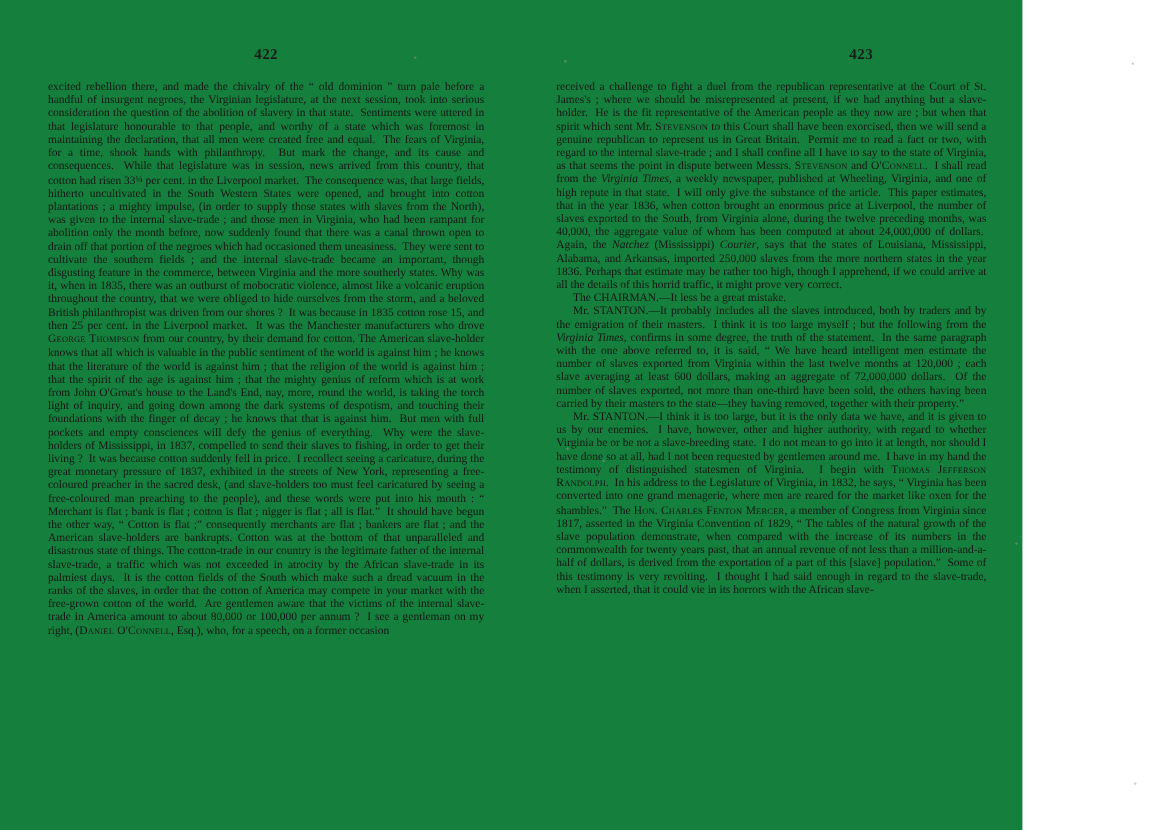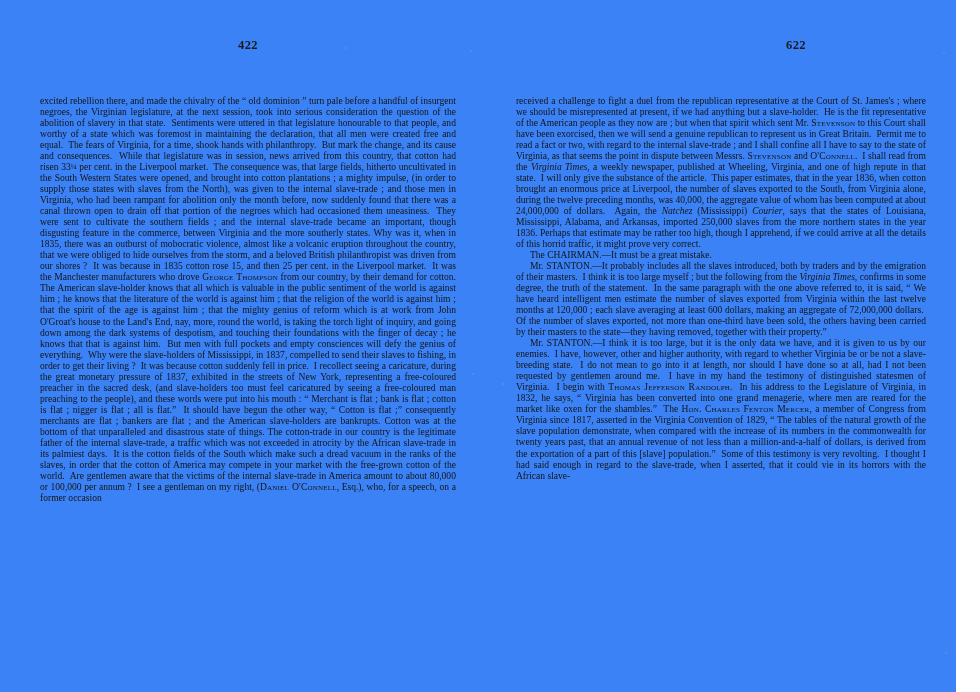--- a/index.html
+++ b/index.html
@@ -9,23 +9,23 @@
   }
   body {
     width: 980px;
     height: 692px;
     overflow: hidden;
     font-family: "Liberation Serif", "DejaVu Serif", serif;
     color: #111111;
   }
   .spread {
     position: relative;
-    width: 956px;
+    width: 852px;
     height: 692px;
-    background: #3b82f6;
+    background: #15803d;
     display: flex;
   }
   .page {
     position: relative;
     width: 490px;
     height: 692px;
     box-sizing: border-box;
   }
   .page-left  { padding: 0 22px 0 40px; }
   .page-right { padding: 0 30px 0 38px; }
@@ -42,21 +42,20 @@
   }
   .folio-left  { text-align: center; padding-left: 0; }
   .folio-right { text-align: center; padding-left: 150px; }
 
   .column {
     font-size: 9.55px;
     line-height: 11.02px;
     text-align: justify;
     text-justify: inter-word;
     color: #141414;
-    margin-top: 28px;
     -webkit-font-smoothing: none;
   }
   .column p {
     margin: 0;
     text-indent: 0;
     text-align: justify;
   }
   .column p.indent {
     text-indent: 14px;
   }
@@ -88,26 +87,26 @@
 
   <div class="page page-left">
     <div class="folio folio-left">422</div>
 
     <div class="column">
       <p>excited rebellion there, and made the chivalry of the “ old dominion ” turn pale before a handful of insurgent negroes, the Virginian legislature, at the next session, took into serious consideration the question of the abolition of slavery in that state.&nbsp; Sentiments were uttered in that legislature honourable to that people, and worthy of a state which was foremost in maintaining the declaration, that all men were created free and equal.&nbsp; The fears of Virginia, for a time, shook hands with philanthropy.&nbsp; But mark the change, and its cause and consequences.&nbsp; While that legislature was in session, news arrived from this country, that cotton had risen 33<span class="frac">¼</span> per cent. in the Liverpool market.&nbsp; The consequence was, that large fields, hitherto uncultivated in the South Western States were opened, and brought into cotton plantations ; a mighty impulse, (in order to supply those states with slaves from the North), was given to the internal slave-trade ; and those men in Virginia, who had been rampant for abolition only the month before, now suddenly found that there was a canal thrown open to drain off that portion of the negroes which had occasioned them uneasiness.&nbsp; They were sent to cultivate the southern fields ; and the internal slave-trade became an important, though disgusting feature in the commerce, between Virginia and the more southerly states. Why was it, when in 1835, there was an outburst of mobocratic violence, almost like a volcanic eruption throughout the country, that we were obliged to hide ourselves from the storm, and a beloved British philanthropist was driven from our shores ?&nbsp; It was because in 1835 cotton rose 15, and then 25 per cent. in the Liverpool market.&nbsp; It was the Manchester manufacturers who drove <span class="sc">George Thompson</span> from our country, by their demand for cotton. The American slave-holder knows that all which is valuable in the public sentiment of the world is against him ; he knows that the literature of the world is against him ; that the religion of the world is against him ; that the spirit of the age is against him ; that the mighty genius of reform which is at work from John O'Groat's house to the Land's End, nay, more, round the world, is taking the torch light of inquiry, and going down among the dark systems of despotism, and touching their foundations with the finger of decay ; he knows that that is against him.&nbsp; But men with full pockets and empty consciences will defy the genius of everything.&nbsp; Why were the slave-holders of Mississippi, in 1837, compelled to send their slaves to fishing, in order to get their living ?&nbsp; It was because cotton suddenly fell in price.&nbsp; I recollect seeing a caricature, during the great monetary pressure of 1837, exhibited in the streets of New York, representing a free-coloured preacher in the sacred desk, (and slave-holders too must feel caricatured by seeing a free-coloured man preaching to the people), and these words were put into his mouth : “ Merchant is flat ; bank is flat ; cotton is flat ; nigger is flat ; all is flat.”&nbsp; It should have begun the other way, “ Cotton is flat ;” consequently merchants are flat ; bankers are flat ; and the American slave-holders are bankrupts. Cotton was at the bottom of that unparalleled and disastrous state of things. The cotton-trade in our country is the legitimate father of the internal slave-trade, a traffic which was not exceeded in atrocity by the African slave-trade in its palmiest days.&nbsp; It is the cotton fields of the South which make such a dread vacuum in the ranks of the slaves, in order that the cotton of America may compete in your market with the free-grown cotton of the world.&nbsp; Are gentlemen aware that the victims of the internal slave-trade in America amount to about 80,000 or 100,000 per annum ?&nbsp; I see a gentleman on my right, (<span class="sc">Daniel O'Connell</span>, Esq.), who, for a speech, on a former occasion</p>
     </div>
   </div>
 
   <div class="page page-right">
-    <div class="folio folio-right">622</div>
+    <div class="folio folio-right">423</div>
 
     <div class="column">
       <p>received a challenge to fight a duel from the republican representative at the Court of St. James's ; where we should be misrepresented at present, if we had anything but a slave-holder.&nbsp; He is the fit representative of the American people as they now are ; but when that spirit which sent Mr. <span class="sc">Stevenson</span> to this Court shall have been exorcised, then we will send a genuine republican to represent us in Great Britain.&nbsp; Permit me to read a fact or two, with regard to the internal slave-trade ; and I shall confine all I have to say to the state of Virginia, as that seems the point in dispute between Messrs. <span class="sc">Stevenson</span> and <span class="sc">O'Connell</span>.&nbsp; I shall read from the <span class="it">Virginia Times</span>, a weekly newspaper, published at Wheeling, Virginia, and one of high repute in that state.&nbsp; I will only give the substance of the article.&nbsp; This paper estimates, that in the year 1836, when cotton brought an enormous price at Liverpool, the number of slaves exported to the South, from Virginia alone, during the twelve preceding months, was 40,000, the aggregate value of whom has been computed at about 24,000,000 of dollars.&nbsp; Again, the <span class="it">Natchez</span> (Mississippi) <span class="it">Courier</span>, says that the states of Louisiana, Mississippi, Alabama, and Arkansas, imported 250,000 slaves from the more northern states in the year 1836. Perhaps that estimate may be rather too high, though I apprehend, if we could arrive at all the details of this horrid traffic, it might prove very correct.</p>
 
-      <p class="indent">The CHAIRMAN.—It must be a great mistake.</p>
+      <p class="indent">The CHAIRMAN.—It less be a great mistake.</p>
 
       <p class="indent">Mr. STANTON.—It probably includes all the slaves introduced, both by traders and by the emigration of their masters.&nbsp; I think it is too large myself ; but the following from the <span class="it">Virginia Times</span>, confirms in some degree, the truth of the statement.&nbsp; In the same paragraph with the one above referred to, it is said, “ We have heard intelligent men estimate the number of slaves exported from Virginia within the last twelve months at 120,000 ; each slave averaging at least 600 dollars, making an aggregate of 72,000,000 dollars.&nbsp; Of the number of slaves exported, not more than one-third have been sold, the others having been carried by their masters to the state—they having removed, together with their property.”</p>
 
 
       <p class="indent">Mr. STANTON.—I think it is too large, but it is the only data we have, and it is given to us by our enemies.&nbsp; I have, however, other and higher authority, with regard to whether Virginia be or be not a slave-breeding state.&nbsp; I do not mean to go into it at length, nor should I have done so at all, had I not been requested by gentlemen around me.&nbsp; I have in my hand the testimony of distinguished statesmen of Virginia.&nbsp; I begin with <span class="sc">Thomas Jefferson Randolph</span>.&nbsp; In his address to the Legislature of Virginia, in 1832, he says, “ Virginia has been converted into one grand menagerie, where men are reared for the market like oxen for the shambles.”&nbsp; The <span class="sc">Hon.</span> <span class="sc">Charles Fenton Mercer</span>, a member of Congress from Virginia since 1817, asserted in the Virginia Convention of 1829, “ The tables of the natural growth of the slave population demonstrate, when compared with the increase of its numbers in the commonwealth for twenty years past, that an annual revenue of not less than a million-and-a-half of dollars, is derived from the exportation of a part of this [slave] population.”&nbsp; Some of this testimony is very revolting.&nbsp; I thought I had said enough in regard to the slave-trade, when I asserted, that it could vie in its horrors with the African slave-</p>
     </div>
   </div>
 
   <span class="speck" style="left:345px; top:47px; width:2px; height:2px;"></span>
   <span class="speck" style="left:470px; top:50px; width:2px; height:2px;"></span>

